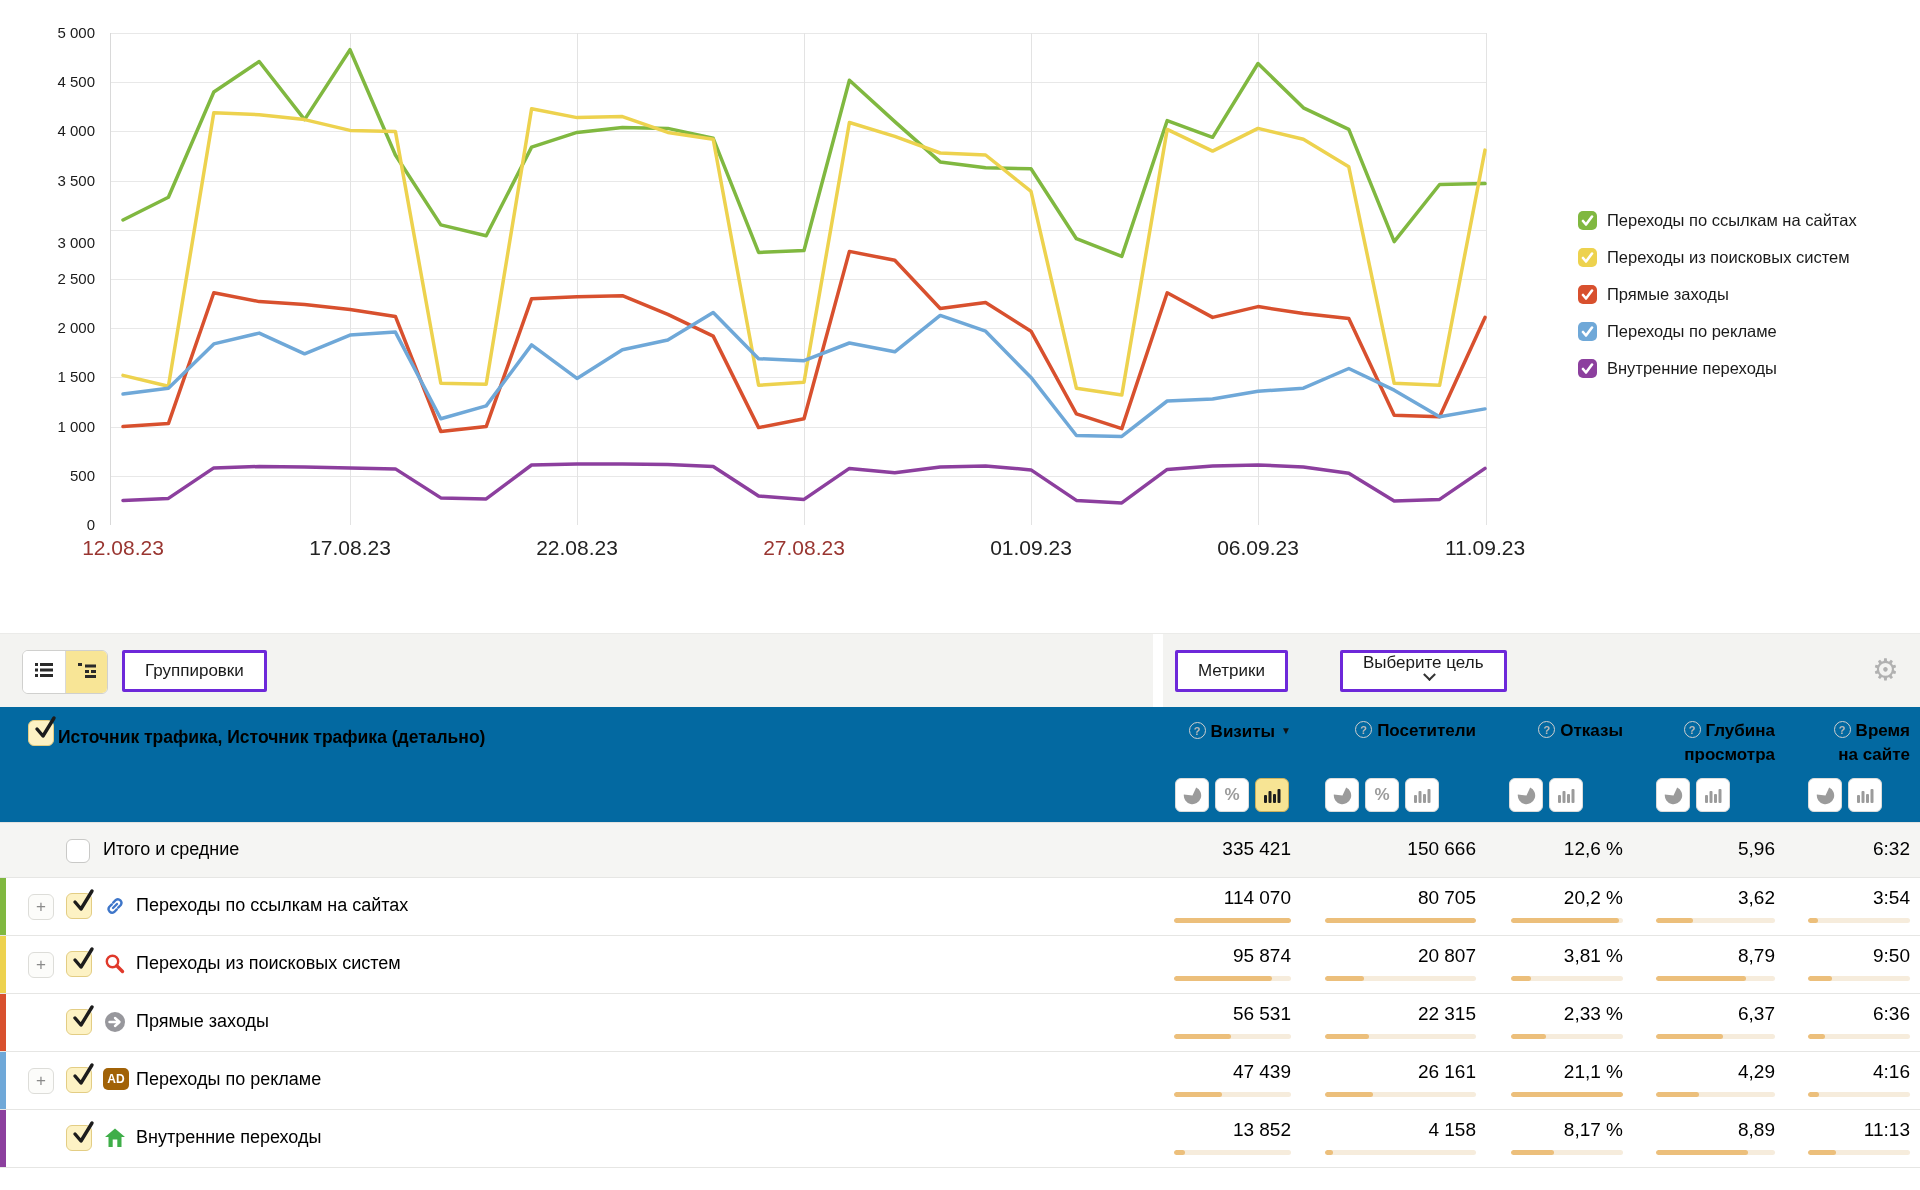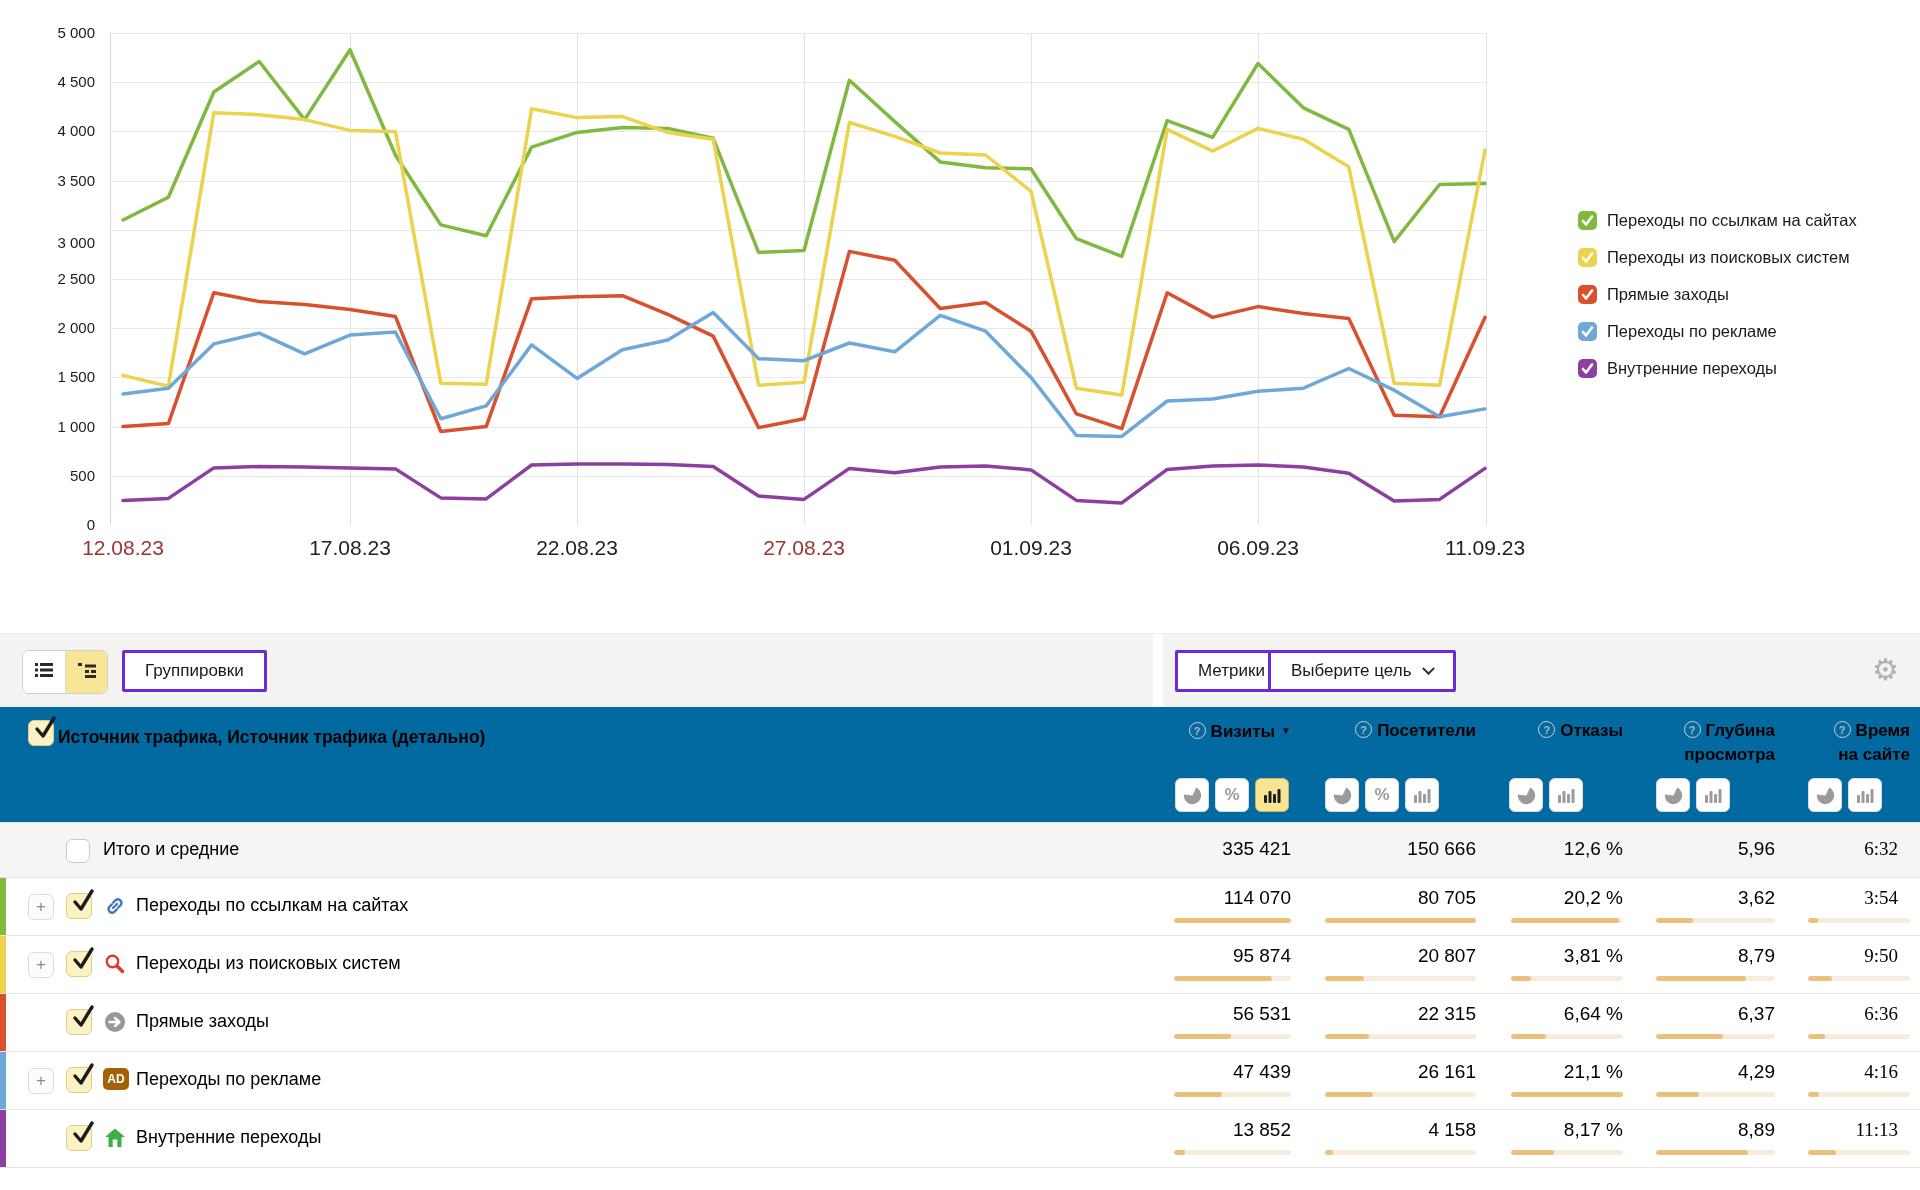--- a/index.html
+++ b/index.html
@@ -20,21 +20,21 @@
   
   #toolbar { position:absolute; left:0; top:633px; width:1920px; height:74px; background:#f3f3f1; border-top:1px solid #ebebe9; }
   #toolbar .seam { position:absolute; left:1153px; top:0; width:10px; height:74px; background:#fff; }
   .btn { background:#fff; border:3px solid #6d28d9; border-radius:2px; height:42px; font-size:17px; color:#1a1a1a; display:inline-flex; align-items:center; padding:0 20px; cursor:pointer; font-family:"Liberation Sans",sans-serif; }
   #seg { position:absolute; left:22px; top:16px; display:flex; border:1px solid #d0d0ce; border-radius:6px; overflow:hidden; background:#fff; }
   .seg-b { width:42px; height:42px; display:flex; align-items:center; justify-content:center; cursor:pointer; background:#fff; }
   .seg-b + .seg-b { border-left:1px solid #d9d9d7; }
   .seg-b.sel { background:#f8e596; }
   #groupings-btn { position:absolute; left:122px; top:16px; }
   #metrics-btn { position:absolute; left:1175px; top:16px; }
-  #goal-btn { position:absolute; left:1268px; top:16px; }
+  #goal-btn { position:absolute; left:1340px; top:16px;flex-direction:column; }
   .chev { width:9px; height:9px; border-right:2px solid #333; border-bottom:2px solid #333; transform:rotate(45deg) translate(-2px,-2px); margin-left:12px; }
   #gear { position:absolute; left:1872px; top:14px; font-size:30px; color:#b1b1b1; cursor:pointer; line-height:44px; }
 
   
   #thead { position:absolute; left:0; top:707px; width:1920px; height:115px; background:#0369a1; }
   #dim-check { position:absolute; left:28px; top:13px; }
   #dim-title { position:absolute; left:58px; top:20px; font-size:17.5px; font-weight:bold; color:#000; }
   #hcols { position:absolute; left:1160px; top:0; height:115px; display:flex; }
   .hcol { position:relative; height:115px; }
   .hlabel { position:absolute; top:12px; right:0; text-align:right; font-size:17px; font-weight:bold; color:#000; white-space:pre-line; line-height:24px; }
@@ -61,21 +61,21 @@
   .cell { position:relative; flex:none; }
   .num { position:absolute; top:9px; right:0; font-size:19px; color:#000; text-align:right; width:100%; }
   .row.totals .num { top:15px; }
   .bar { position:absolute; top:40px; height:5px; border-radius:2.5px; background:#f6ecdc; overflow:hidden; }
   .bar i { display:block; height:100%; background:#ecbf7b; border-radius:2.5px; }
 
   .c-visits   { width:140px; } .c-visits .num   { padding-right:9px; }  .c-visits .bar   { left:14px; width:117px; } .sels.s-visits   { left:15px; }
   .c-visitors { width:180px; } .c-visitors .num { padding-right:4px; }  .c-visitors .bar { left:25px; width:151px; } .sels.s-visitors { left:25px; }
   .c-bounce   { width:150px; } .c-bounce .num   { padding-right:7px; }  .c-bounce .bar   { left:31px; width:112px; } .sels.s-bounce   { left:29px; }
   .c-depth    { width:155px; } .c-depth .num    { padding-right:10px; } .c-depth .bar    { left:26px; width:119px; } .sels.s-depth    { left:26px; }
-  .c-time     { width:135px; } .c-time .num     { padding-right:22px;font-family:Liberation Serif, serif; } .c-time .bar     { left:23px; width:102px; } .sels.s-time     { left:23px; }
+  .c-time     { width:135px; } .c-time .num     { padding-right:10px; } .c-time .bar     { left:23px; width:102px; } .sels.s-time     { left:23px; }
   .hcol.c-visits .hlabel { padding-right:9px; } .hcol.c-visitors .hlabel { padding-right:4px; }
   .hcol.c-bounce .hlabel { padding-right:7px; } .hcol.c-depth .hlabel { padding-right:10px; } .hcol.c-time .hlabel { padding-right:10px; }
 </style>
 </head>
 <body>
 
 <div id="chart-area">
   <div id="ylabels">
       <div class="ylab" style="left: 20px; top: 23px;">5 000</div>
       <div class="ylab" style="left: 20px; top: 72.2px;">4 500</div>
@@ -483,21 +483,21 @@
           <i style="width:49%"></i>
         </div>
       </div>
       <div class="cell c-visitors">
         <div class="num">22 315</div>
         <div class="bar">
           <i style="width:29%"></i>
         </div>
       </div>
       <div class="cell c-bounce">
-        <div class="num">6,64 %</div>
+        <div class="num">2,33 %</div>
         <div class="bar">
           <i style="width:31%"></i>
         </div>
       </div>
       <div class="cell c-depth">
         <div class="num">6,37</div>
         <div class="bar">
           <i style="width:56%"></i>
         </div>
       </div>

